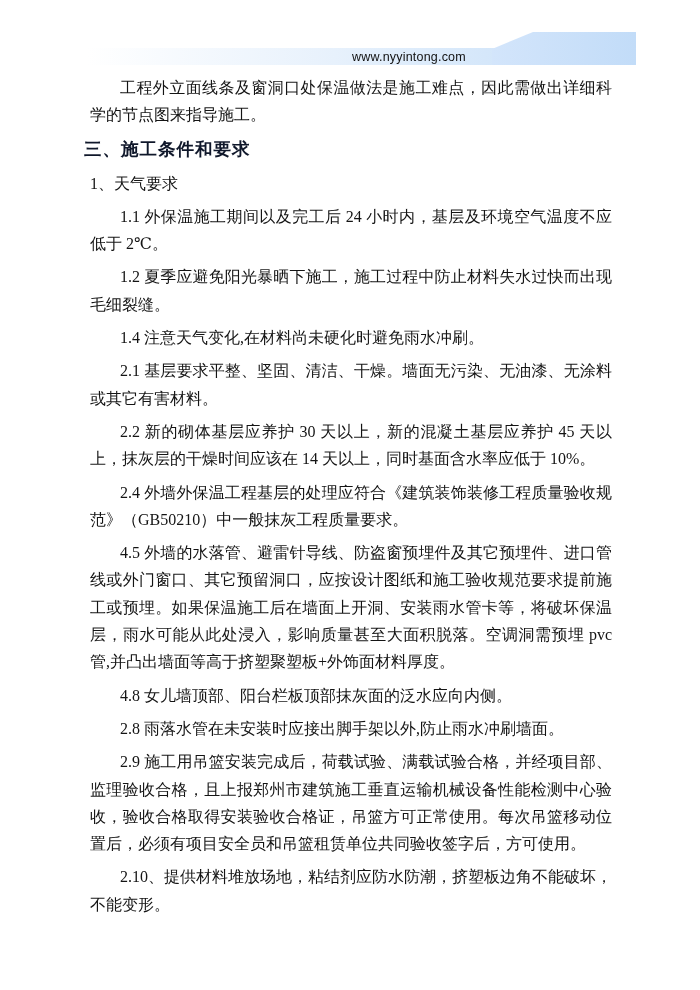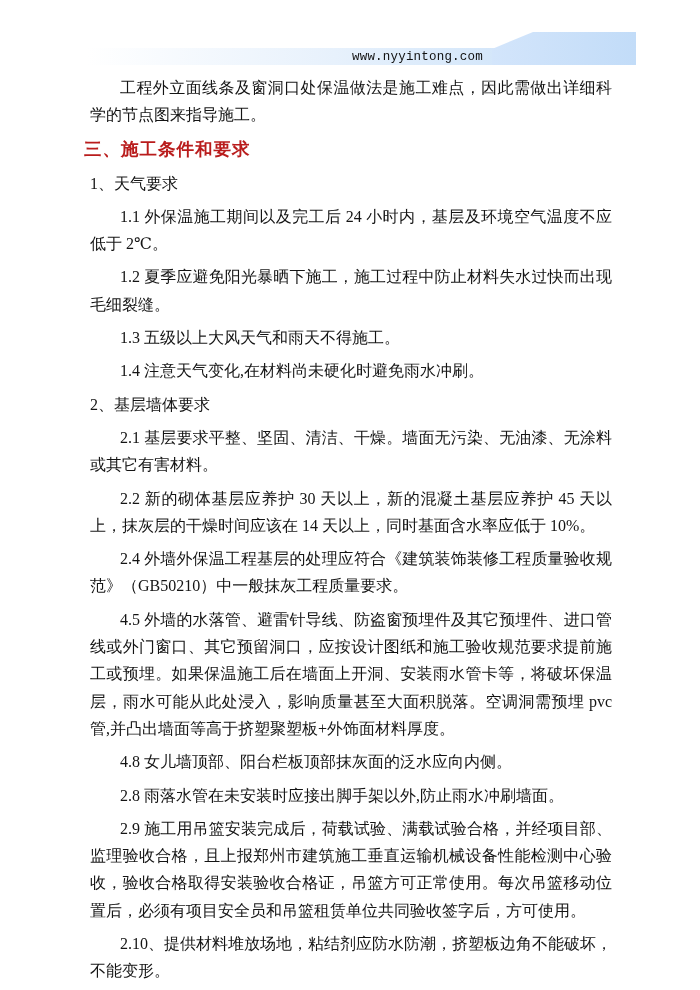--- a/index.html
+++ b/index.html
@@ -10,21 +10,21 @@
     background: #ffffff;
     overflow: hidden;
     font-family: "Liberation Serif", "DejaVu Serif", serif;
     color: #141414;
   }
   .hdr-svg { position: absolute; top: 0; left: 0; display: block; }
   .site-url {
     position: absolute;
     left: 352px;
     top: 50px;
-    font-family: Liberation Mono, monospace;
+    font-family: Liberation Sans, sans-serif;
     font-size: 12.5px;
     line-height: 15px;
     color: #111111;
     letter-spacing: 0.2px;
     white-space: nowrap;
   }
   .content {
     position: absolute;
     left: 84px;
     top: 68px;
@@ -37,21 +37,21 @@
     text-align: justify;
     word-break: break-all;
   }
   .indent { text-indent: 30px; }
   .heading {
     margin: 0;
     font-family: "Liberation Sans", "DejaVu Sans", sans-serif;
     font-weight: bold;
     font-size: 17.5px;
     line-height: 29px;
-    color: #b91c1c;
+    color: #0f172a;
     letter-spacing: 1px;
   }
 </style>
 </head>
 <body>
 
 <div class="page">
 
   <svg class="hdr-svg" width="700" height="70" viewBox="0 0 700 70">
     <defs>
@@ -74,24 +74,22 @@
   <div class="content">
 
     <p class="body-par indent">工程外立面线条及窗洞口处保温做法是施工难点，因此需做出详细科学的节点图来指导施工。</p>
 
     <h2 class="heading">三、施工条件和要求</h2>
 
     <p class="body-par">1、天气要求</p>
 
     <p class="body-par indent">1.1 外保温施工期间以及完工后 24 小时内，基层及环境空气温度不应低于 2℃。</p>
     <p class="body-par indent">1.2 夏季应避免阳光暴晒下施工，施工过程中防止材料失水过快而出现毛细裂缝。</p>
-    <p class="body-par indent">1.3 五级以上大风天气和雨天不得施工。</p>
     <p class="body-par indent">1.4 注意天气变化,在材料尚未硬化时避免雨水冲刷。</p>
 
-    <p class="body-par">2、基层墙体要求</p>
 
     <p class="body-par indent">2.1 基层要求平整、坚固、清洁、干燥。墙面无污染、无油漆、无涂料或其它有害材料。</p>
     <p class="body-par indent">2.2 新的砌体基层应养护 30 天以上，新的混凝土基层应养护 45 天以上，抹灰层的干燥时间应该在 14 天以上，同时基面含水率应低于 10%。</p>
     <p class="body-par indent">2.4 外墙外保温工程基层的处理应符合《建筑装饰装修工程质量验收规范》（GB50210）中一般抹灰工程质量要求。</p>
     <p class="body-par indent">4.5 外墙的水落管、避雷针导线、防盗窗预埋件及其它预埋件、进口管线或外门窗口、其它预留洞口，应按设计图纸和施工验收规范要求提前施工或预埋。如果保温施工后在墙面上开洞、安装雨水管卡等，将破坏保温层，雨水可能从此处浸入，影响质量甚至大面积脱落。空调洞需预埋 pvc 管,并凸出墙面等高于挤塑聚塑板+外饰面材料厚度。</p>
     <p class="body-par indent">4.8 女儿墙顶部、阳台栏板顶部抹灰面的泛水应向内侧。</p>
     <p class="body-par indent">2.8 雨落水管在未安装时应接出脚手架以外,防止雨水冲刷墙面。</p>
     <p class="body-par indent">2.9 施工用吊篮安装完成后，荷载试验、满载试验合格，并经项目部、监理验收合格，且上报郑州市建筑施工垂直运输机械设备性能检测中心验收，验收合格取得安装验收合格证，吊篮方可正常使用。每次吊篮移动位置后，必须有项目安全员和吊篮租赁单位共同验收签字后，方可使用。</p>
     <p class="body-par indent">2.10、提供材料堆放场地，粘结剂应防水防潮，挤塑板边角不能破坏，不能变形。</p>
 

